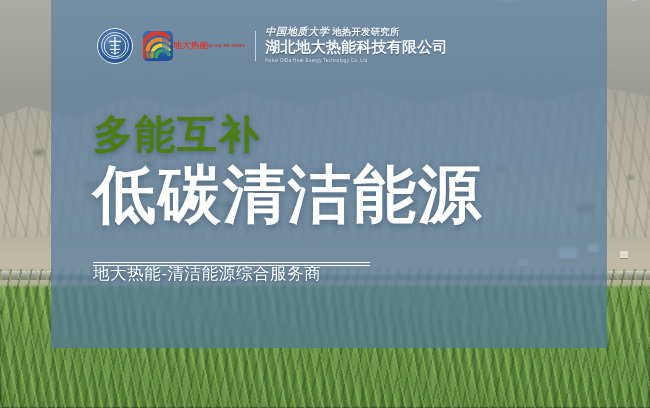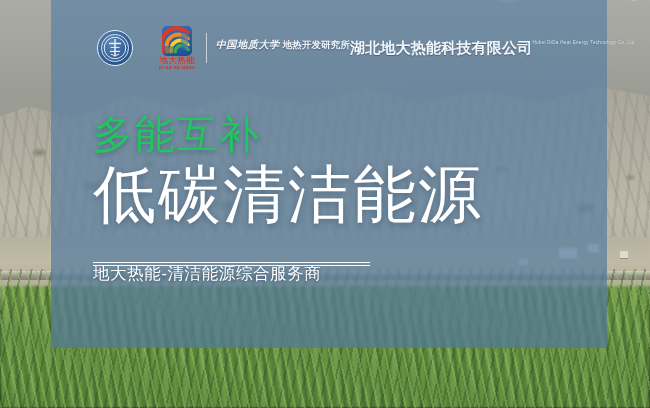--- a/index.html
+++ b/index.html
@@ -184,23 +184,23 @@
     border-radius: 5px;
     background: linear-gradient(160deg,#2f6fbd 0%, #1d4f94 100%);
     position: relative;
     overflow: hidden;
     flex: 0 0 auto;
   }
   .rainmark svg { position: absolute; inset: 0; }
 
   .brandblock {
     display: flex;
-    flex-direction: column;
+    flex-direction: row;
     align-items: center;
-    margin-left: 20px;
+    margin-left: 4px;
   }
   .brand-cn {
     font-size: 8.5px;
     font-weight: 700;
     color: #c7352c;
     letter-spacing: .4px;
     line-height: 1;
     text-shadow: 0 0 1px rgba(255,255,255,.35);
     white-space: nowrap;
   }
@@ -215,21 +215,21 @@
   }
 
   .divider-v {
     width: 1px;
     height: 30px;
     background: rgba(255,255,255,.62);
     margin: 0 9px 0 10px;
     flex: 0 0 auto;
   }
 
-  .orgtext { display: flex; flex-direction: row; justify-content: flex-end; }
+  .orgtext { display: flex; flex-direction: column; justify-content: flex-end; }
   .org-l1 {
     font-size: 9.4px;
     color: #f2f6fa;
     line-height: 1.22;
     letter-spacing: .25px;
     white-space: nowrap;
     font-weight: 700;
     text-shadow: 0 1px 1px rgba(30,52,78,.5);
   }
   .org-l1 .big { font-size: 10.2px; font-style: italic; letter-spacing: .5px; }
@@ -254,30 +254,30 @@
 
   
   .headings {
     position: absolute;
     left: 93px;
     top: 112px;
     z-index: 5;
   }
   .h-sub {
     font-size: 40px;
-    font-weight: 400;
-    color: #22c55e;
+    font-weight: 700;
+    color: #4d7c0f;
     letter-spacing: 2px;
     line-height: 1.12;
     text-shadow: 0 2px 5px rgba(36,62,92,.45);
     white-space: nowrap;
   }
   .h-main {
     font-size: 63px;
-    font-weight: 400;
+    font-weight: 700;
     color: #ffffff;
     letter-spacing: 2px;
     line-height: 1.12;
     margin-top: 2px;
     text-shadow: 0 2px 6px rgba(36,62,92,.45);
     white-space: nowrap;
   }
 
   
   .rule {

